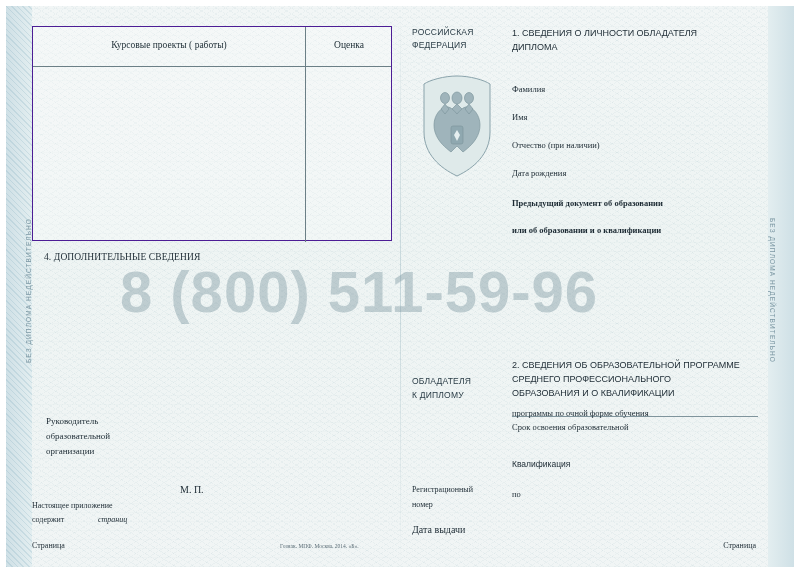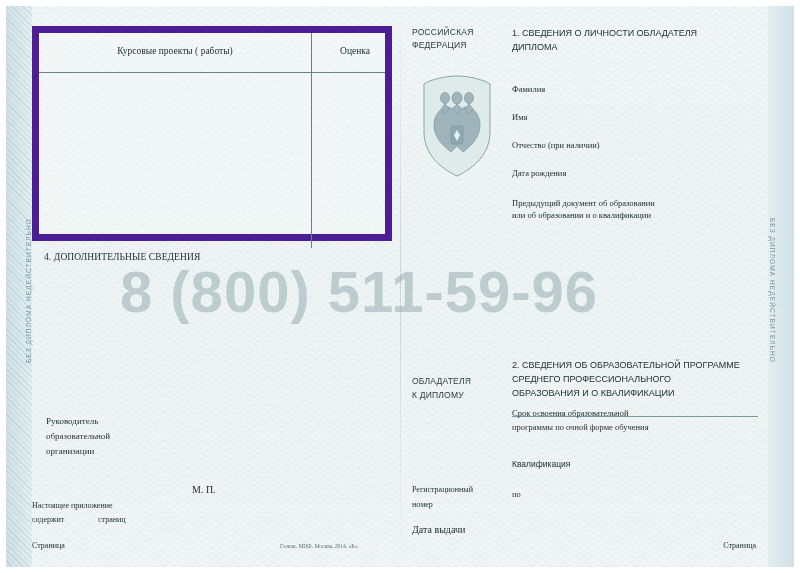--- a/index.html
+++ b/index.html
@@ -85,21 +85,21 @@
   
   .left-page {
     position: absolute;
     left: 32px; top: 6px;
     width: 368px; height: 561px;
   }
   .table-box {
     position: absolute;
     left: 0px; top: 20px;
     width: 360px; height: 215px;
-    border: 7px solid #4c1d95;
+    border: 1px solid #4c1d95;
     box-sizing: border-box;
     background: rgba(255,255,255,0.25);
   }
   .table-head {
     position: absolute;
     left: 0; top: 0;
     width: 100%;
     height: 40px;
     border-bottom: 1px solid #6b7f86;
     box-sizing: border-box;
@@ -132,35 +132,35 @@
   .sign-block {
     position: absolute;
     left: 14px; top: 408px;
     font-size: 9px;
     line-height: 15px;
     color: #1c2a33;
     font-family: "Liberation Serif", serif;
   }
   .mp {
     position: absolute;
-    left: 160px; top: 478px;
+    left: 148px; top: 478px;
     font-size: 10px;
     color: #1c2a33;
     font-family: "Liberation Serif", serif;
   }
   .annex-note {
     position: absolute;
     left: 0px; top: 493px;
     font-size: 8px;
     line-height: 14px;
     color: #1c2a33;
     font-family: "Liberation Serif", serif;
     width: 180px;
   }
-  .annex-note .row2 { padding-left: 48px; }
+  .annex-note .row2 { padding-left: 48px; font-style: italic; }
 
   .page-label-left {
     position: absolute;
     left: 0px; top: 535px;
     font-size: 8px;
     color: #1c2a33;
     font-family: "Liberation Serif", serif;
   }
   .imprint {
     position: absolute;
@@ -231,21 +231,21 @@
   }
   .field-list {
     position: absolute;
     left: 112px; top: 78px;
     width: 240px;
     font-size: 8.5px;
     color: #1c2a33;
     font-family: "Liberation Serif", serif;
   }
   .field-list .f { margin-bottom: 18px; }
-  .field-list .f.multi { line-height: 15px; margin-bottom: 9px; }
+  .field-list .f.multi { line-height: 15px; margin-bottom: 24px; font-weight: bold; }
 
   .r-sec2 {
     position: absolute;
     left: 112px; top: 352px;
     width: 250px;
     font-size: 9px;
     line-height: 14px;
     color: #1c2a33;
     font-family: "Liberation Sans", sans-serif;
   }
@@ -391,22 +391,22 @@
     </div>
 
     <div class="r-sec2">
       <div>2. СВЕДЕНИЯ ОБ ОБРАЗОВАТЕЛЬНОЙ ПРОГРАММЕ</div>
       <div>СРЕДНЕГО ПРОФЕССИОНАЛЬНОГО</div>
       <div>ОБРАЗОВАНИЯ И О КВАЛИФИКАЦИИ</div>
     </div>
 
     <div class="rule" style="top: 410px;"></div>
     <div class="r-term">
+      <div>программы по очной форме обучения</div>
       <div>Срок освоения образовательной</div>
-      <div>программы по очной форме обучения</div>
     </div>
 
     <div class="r-qual">Квалификация</div>
 
     <div class="reg-label">
       <div>Регистрационный</div>
       <div>номер</div>
     </div>
     <div class="r-po">по</div>
 

